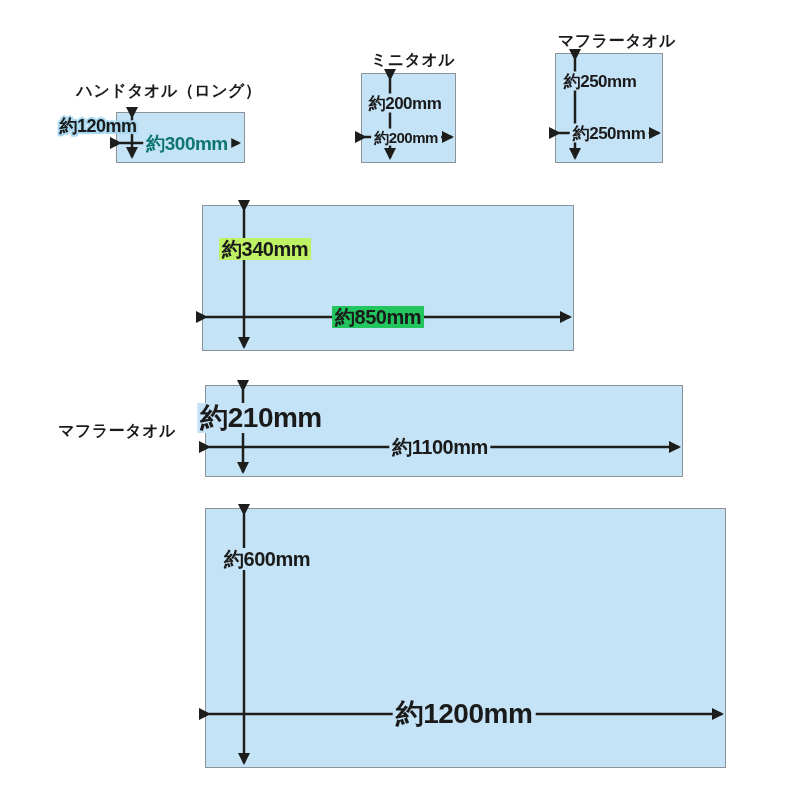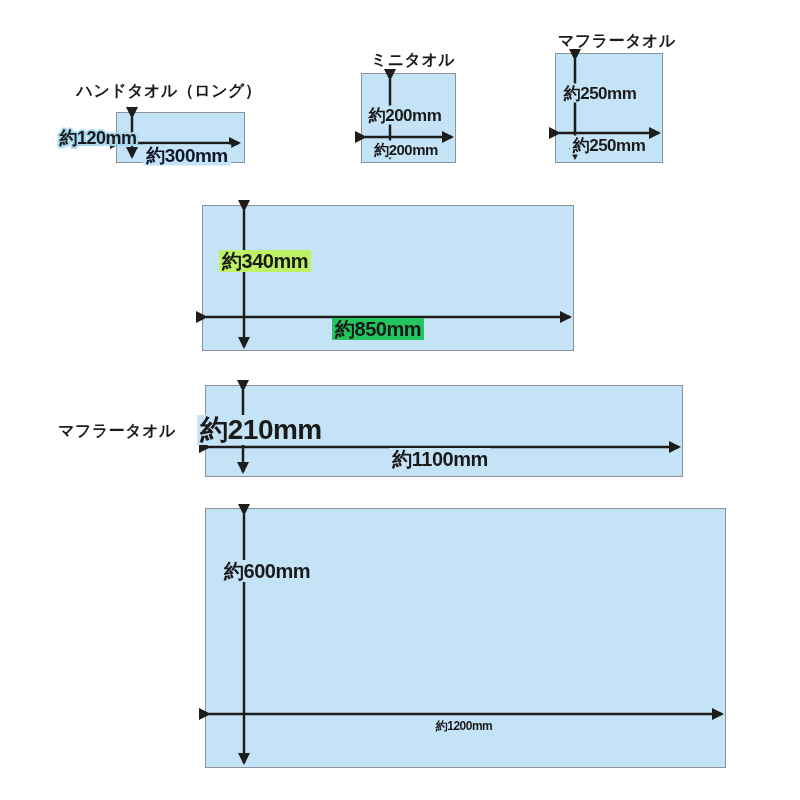--- a/index.html
+++ b/index.html
@@ -28,37 +28,37 @@
   #title-hand-long{left:69px;top:81px;width:200px;}
   #title-mini{left:363px;top:50px;width:100px;}
   #title-hand{left:558px;top:31px;width:100px;}
   #title-face{left:60px;top:270px;width:140px;}
   #title-muffler{left:47px;top:421px;width:140px;}
   #title-bath{left:57px;top:626px;width:140px;}
 
   .dim{
     position:absolute;z-index:3;font-weight:bold;white-space:nowrap;
     transform:translate(-50%,-50%);line-height:1;background:#c5e3f7;
-    padding:1px 3px;letter-spacing:-0.5px;margin-top:12px;
+    padding:1px 3px;letter-spacing:-0.5px;
   }
   #dim-hand-long-h{left:98px;top:126px;font-size:18px;background:none;padding:0;
     text-shadow:-2px 0 0 #a9d8f0,2px 0 0 #a9d8f0,0 -2px 0 #a9d8f0,0 2px 0 #a9d8f0,
       -1.5px -1.5px 0 #a9d8f0,1.5px -1.5px 0 #a9d8f0,-1.5px 1.5px 0 #a9d8f0,1.5px 1.5px 0 #a9d8f0,
       0 0 4px #a9d8f0;}
   #dim-hand-long-w{left:187px;top:143px;font-size:19px;}
   #dim-mini-h{left:405px;top:103px;font-size:17px;}
   #dim-mini-w{left:406px;top:137px;font-size:15px;}
   #dim-hand-h{left:600px;top:81px;font-size:17px;}
   #dim-hand-w{left:609px;top:133px;font-size:17px;}
   #dim-face-h{left:265px;top:249px;font-size:20px;}
   #dim-face-w{left:378px;top:317px;font-size:20px;}
   #dim-muffler-h{left:261px;top:418px;font-size:28px;}
   #dim-muffler-w{left:440px;top:447px;font-size:20px;}
   #dim-bath-h{left:267px;top:559px;font-size:20px;}
-  #dim-bath-w{left:464px;top:714px;font-size:12px;}
+  #dim-bath-w{left:464px;top:714px;font-size:28px;}
 </style>
 </head>
 <body>
 
 <div id="stage" style="background: rgb(255, 255, 255);">
 
   <div class="towel-rect" id="rect-hand-long" style="background: rgb(197, 227, 247); border-color: rgb(139, 146, 152);"></div>
   <div class="towel-rect" id="rect-mini" style="background: rgb(197, 227, 247); border-color: rgb(139, 146, 152);"></div>
   <div class="towel-rect" id="rect-hand" style="background: rgb(197, 227, 247); border-color: rgb(139, 146, 152);"></div>
   <div class="towel-rect" id="rect-face" style="background: rgb(197, 227, 247); border-color: rgb(139, 146, 152);"></div>
@@ -86,21 +86,21 @@
       <line x1="209" y1="714" x2="722" y2="714" marker-start="url(#ah)" marker-end="url(#ah)"></line>
     </g>
   </svg>
 
   <div class="towel-title" id="title-hand-long">ハンドタオル（ロング）</div>
   <div class="towel-title" id="title-mini">ミニタオル</div>
   <div class="towel-title" id="title-hand">マフラータオル</div>
   <div class="towel-title" id="title-muffler">マフラータオル</div>
 
   <div class="dim" id="dim-hand-long-h">約120mm</div>
-  <div class="dim" id="dim-hand-long-w" style="background: rgb(197, 227, 247); color: #0f172a;">約300mm</div>
+  <div class="dim" id="dim-hand-long-w" style="background: rgb(197, 227, 247); color: #0f766e;">約300mm</div>
   <div class="dim" id="dim-mini-h" style="background: rgb(197, 227, 247); color: rgb(26, 26, 26);">約200mm</div>
   <div class="dim" id="dim-mini-w" style="background: rgb(197, 227, 247); color: rgb(26, 26, 26);">約200mm</div>
   <div class="dim" id="dim-hand-h" style="background: rgb(197, 227, 247); color: rgb(26, 26, 26);">約250mm</div>
   <div class="dim" id="dim-hand-w" style="background: rgb(197, 227, 247); color: rgb(26, 26, 26);">約250mm</div>
   <div class="dim" id="dim-face-h" style="background: #bef264; color: rgb(26, 26, 26);">約340mm</div>
   <div class="dim" id="dim-face-w" style="background: #22c55e; color: rgb(26, 26, 26);">約850mm</div>
   <div class="dim" id="dim-muffler-h" style="background: rgb(197, 227, 247); color: rgb(26, 26, 26);">約210mm</div>
   <div class="dim" id="dim-muffler-w" style="background: rgb(197, 227, 247); color: rgb(26, 26, 26);">約1100mm</div>
   <div class="dim" id="dim-bath-h" style="background: rgb(197, 227, 247); color: rgb(26, 26, 26);">約600mm</div>
   <div class="dim" id="dim-bath-w" style="background: rgb(197, 227, 247); color: rgb(26, 26, 26);">約1200mm</div>

